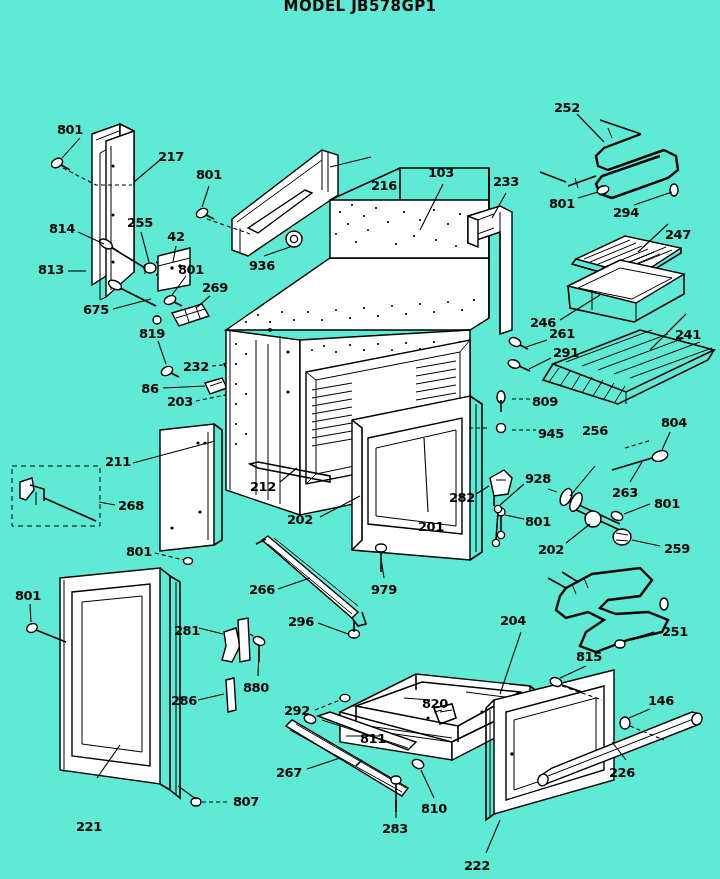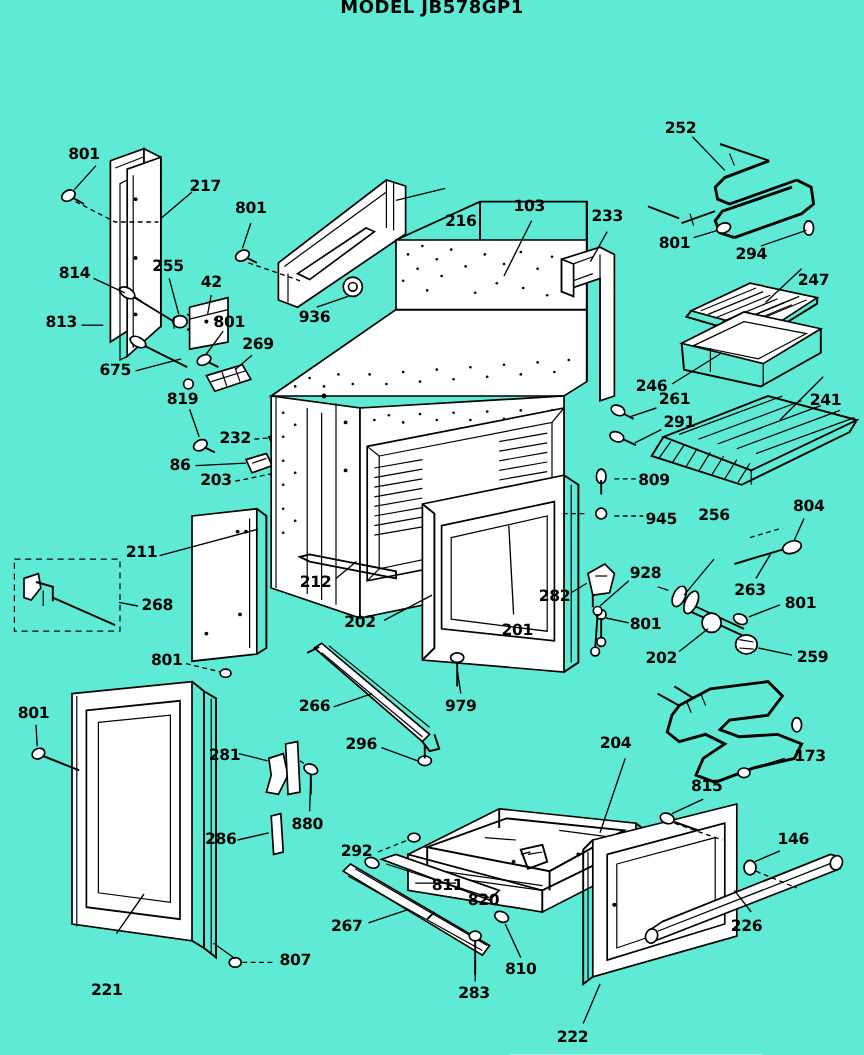--- a/index.html
+++ b/index.html
@@ -642,25 +642,25 @@
   <div class="cal" style="left:431px; top:526px;">201</div>
   <div class="cal" style="left:551px; top:549px;">202</div>
   <div class="cal" style="left:677px; top:548px;">259</div>
   <div class="cal" style="left:139px; top:551px;">801</div>
   <div class="cal" style="left:262px; top:589px;">266</div>
   <div class="cal" style="left:384px; top:589px;">979</div>
   <div class="cal" style="left:28px;  top:595px;">801</div>
   <div class="cal" style="left:301px; top:621px;">296</div>
   <div class="cal" style="left:187px; top:630px;">281</div>
   <div class="cal" style="left:513px; top:620px;">204</div>
-  <div class="cal" style="left:675px; top:631px;">173</div>
+  <div class="cal" style="left:675px; top:631px;">251</div>
   <div class="cal" style="left:589px; top:656px;">815</div>
   <div class="cal" style="left:256px; top:687px;">880</div>
   <div class="cal" style="left:184px; top:700px;">286</div>
-  <div class="cal" style="left:403px; top:703px;margin-top:48px;">820</div>
+  <div class="cal" style="left:435px; top:703px;">820</div>
   <div class="cal" style="left:661px; top:700px;">146</div>
   <div class="cal" style="left:297px; top:710px;">292</div>
   <div class="cal" style="left:363px; top:738px;margin-left:10px;">811</div>
   <div class="cal" style="left:289px; top:772px;">267</div>
   <div class="cal" style="left:622px; top:772px;">226</div>
   <div class="cal" style="left:89px;  top:790px;margin-top:36px;">221</div>
   <div class="cal" style="left:246px; top:801px;">807</div>
   <div class="cal" style="left:434px; top:808px;">810</div>
   <div class="cal" style="left:395px; top:828px;">283</div>
   <div class="cal" style="left:477px; top:865px;">222</div>

